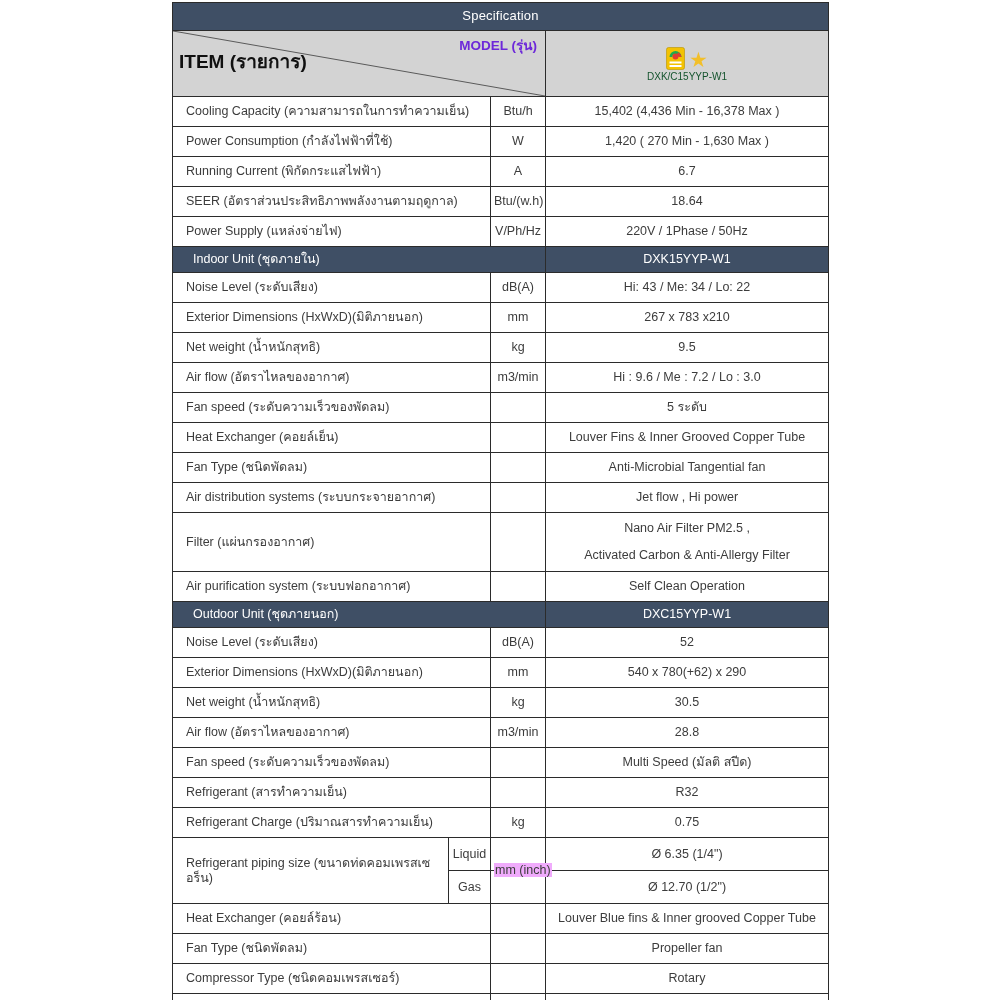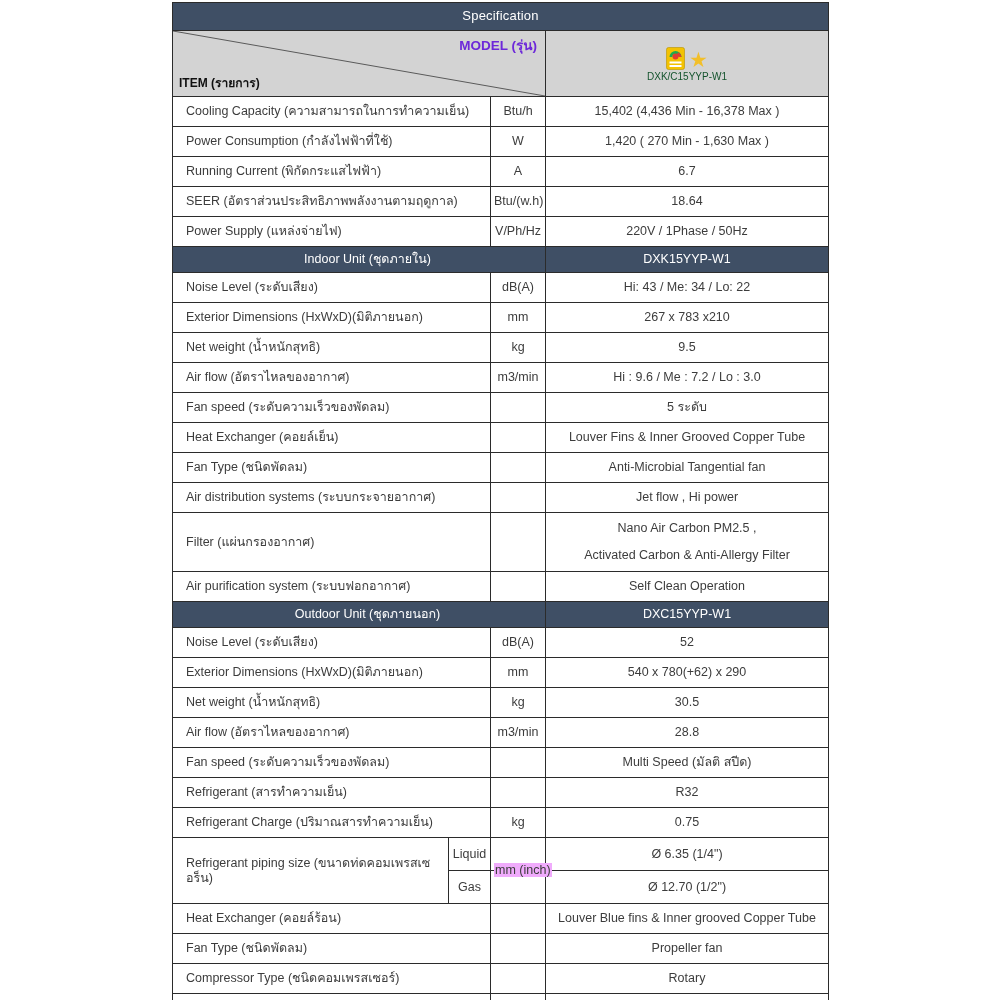--- a/index.html
+++ b/index.html
@@ -16,27 +16,27 @@
     overflow:hidden;
   }
   tr.title-row td {
     background:#3f4f65; color:#ffffff; text-align:center; height:27px;
     font-size:13px; letter-spacing:0.2px;margin-left:48px;
   }
   tr.model-row td { background:#d3d3d3; height:61px; }
   td.diag { position:relative; padding:0; overflow:hidden; }
   .diag-svg { position:absolute; left:0; top:0; width:100%; height:100%; display:block; }
   .model-label { position:absolute; top:7px; right:8px; font-weight:700; font-size:13.5px; color:#6d28d9; }
-  .item-label  { position:absolute; bottom:5px; left:6px; font-weight:700; font-size:12px; color:#101010; }
+  .item-label  { position:absolute; bottom:23px; left:6px; font-weight:700; font-size:19px; color:#101010; }
   td.model-cell { text-align:center; padding:2px 0; }
   .model-icons { display:flex; justify-content:center; align-items:flex-end; gap:4px; height:26px; }
   .star { color:#f2bf2a; font-size:21px; line-height:20px; }
   .model-text { font-size:10px; color:#14532d; margin-top:1px; }
   tr.section-row td { background:#3f4f65; color:#ffffff; height:25px; font-size:12.5px; }
-  td.sec-left { text-align:center; padding-left:20px; }
+  td.sec-left { text-align:left; padding-left:20px; }
   td.sec-right { text-align:center; }
   td.lab { text-align:left; padding-left:13px; }
   td.unit, td.val, td.sub { text-align:center; }
   tr.tall td { height:58px; }
   .two-line div { line-height:27px; }
   tr.h33 td { height:32px; }
   td.unit-mid { position:relative; overflow:visible; }
   .unit-mid::before {
     content:""; position:absolute; left:0; right:0; top:50%; margin-top:-0.5px;
     border-top:1px solid #2b2b2b;
@@ -151,21 +151,21 @@
   </tr>
   <tr>
     <td colspan="2" class="lab">Air distribution systems (ระบบกระจายอากาศ)</td>
     <td class="unit"></td>
     <td class="val">Jet flow , Hi power</td>
   </tr>
   <tr class="tall">
     <td colspan="2" class="lab">Filter (แผ่นกรองอากาศ)</td>
     <td class="unit"></td>
     <td class="val two-line">
-      <div>Nano Air Carbon PM2.5 ,</div>
+      <div>Nano Air Filter PM2.5 ,</div>
       <div>Activated Carbon &amp; Anti-Allergy Filter</div>
     </td>
   </tr>
   <tr>
     <td colspan="2" class="lab">Air purification system (ระบบฟอกอากาศ)</td>
     <td class="unit"></td>
     <td class="val">Self Clean Operation</td>
   </tr>
 
   <tr class="section-row">

